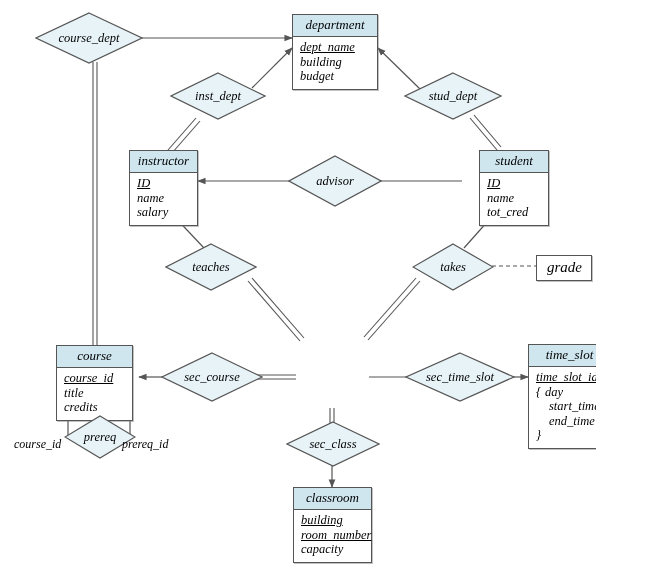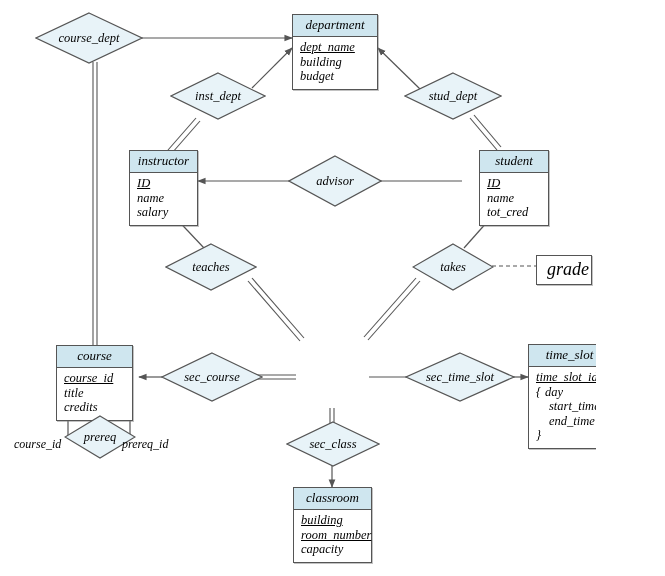--- a/index.html
+++ b/index.html
@@ -90,21 +90,21 @@
     white-space: nowrap;
     z-index: 2;
   }
   
   .attrbox {
     position: absolute;
     border: 1px solid #555555;
     background: #ffffff;
     box-shadow: 1px 1px 0 rgba(120,120,120,0.45);
     font-style: italic;
-    font-size: 18px;
+    font-size: 15px;
     text-align: center;
     padding: 3px 10px 4px 10px;
     box-sizing: border-box;
     white-space: nowrap;
   }
   
   .rolelabel {
     position: absolute;
     font-style: italic;
     font-size: 12px;

